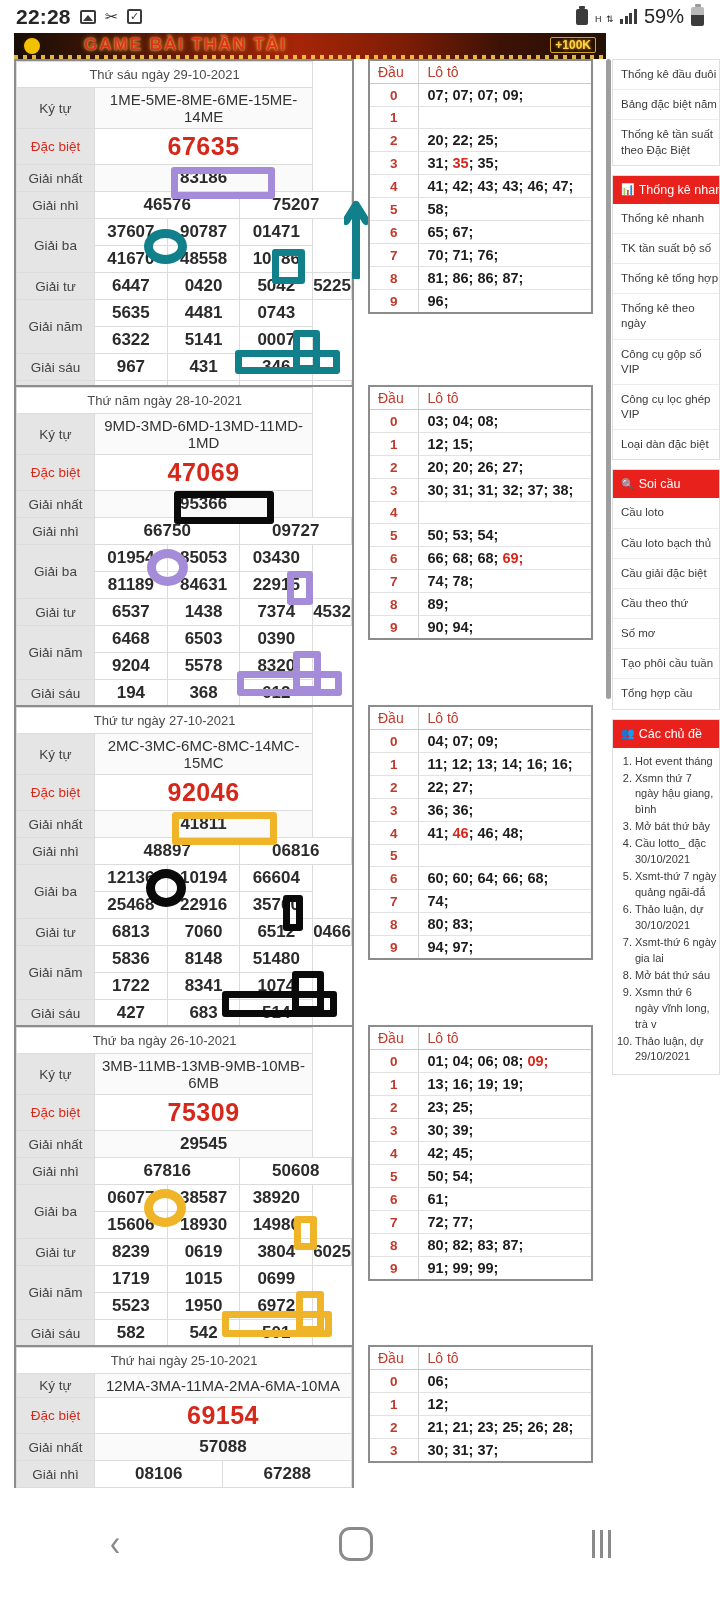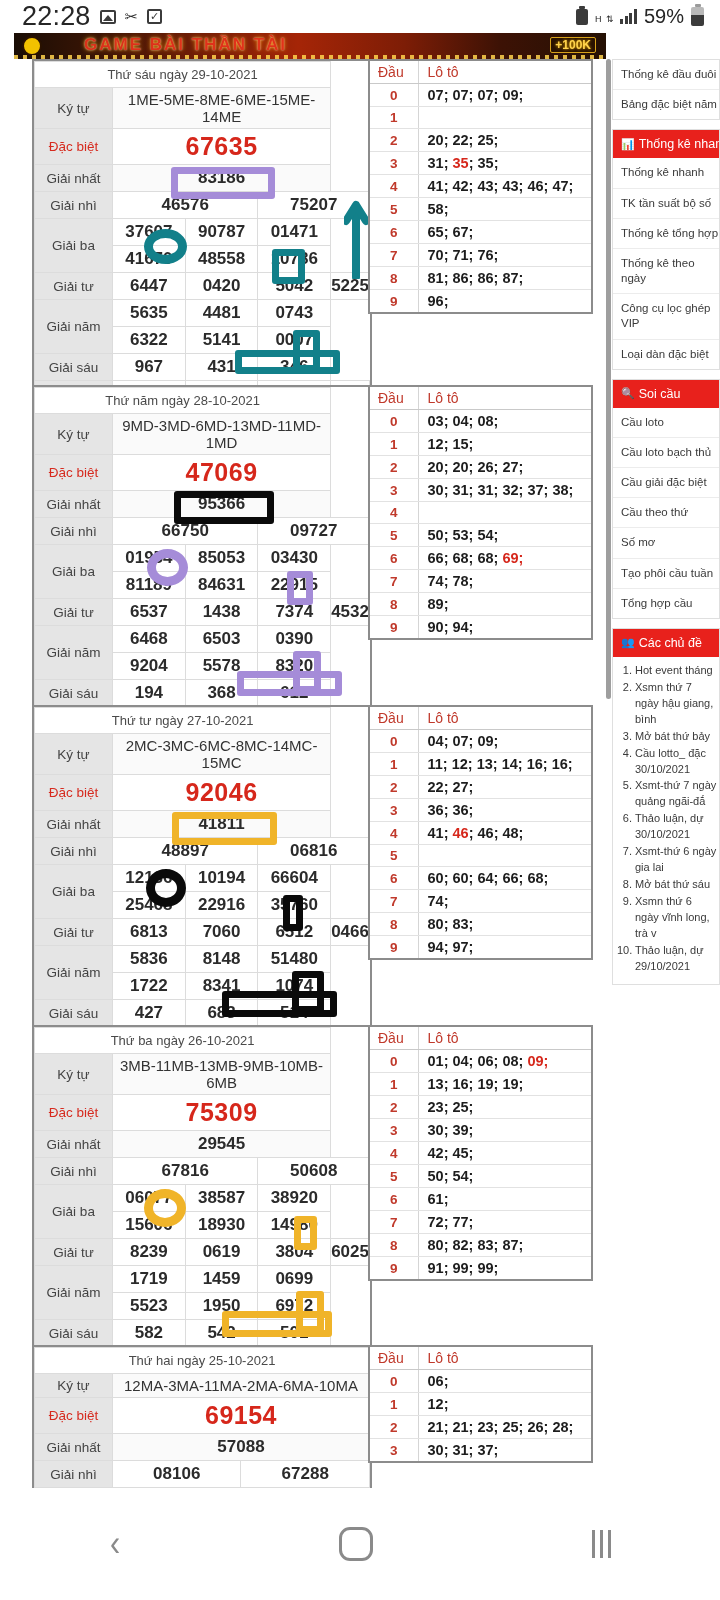--- a/index.html
+++ b/index.html
@@ -12,21 +12,21 @@
 
   
   .statusbar {
     height: 33px; width: 720px;
     background: #ffffff;
     display: flex; align-items: center;
     padding: 0 16px;
     color: #262626;
   }
   .sb-left { display: flex; align-items: center; gap: 9px; }
-  .sb-time { font-size: 27px; font-weight: 400; letter-spacing: .2px; margin-left: 6px; }
+  .sb-time { font-size: 21px; font-weight: 700; letter-spacing: .2px; }
   .sb-right { margin-left: auto; display: flex; align-items: center; gap: 7px; }
   .sb-icon { display: inline-block; }
   .sb-pct { font-size: 20px; }
   .ic-photo {
     width: 16px; height: 14px; border: 2px solid #3b3b3b; border-radius: 2px;
     position: relative;
   }
   .ic-photo:after {
     content: ""; position: absolute; left: 1px; bottom: 1px;
     width: 0; height: 0; border-left: 5px solid transparent;
@@ -89,21 +89,21 @@
   }
 
   
   .page { position: absolute; top: 59px; left: 0; width: 720px; height: 1415px; }
   .content { position: absolute; left: 0; top: 0; width: 606px; }
 
   .daygroup { position: relative; width: 606px; margin-bottom: 8px; }
 
   .resbox {
     position: absolute; left: 14px; top: 0; width: 340px;
-    border: 2px solid #8c8c8c; background: #fff; margin-left: 18px;
+    border: 2px solid #8c8c8c; background: #fff;
   }
   .lotobox {
     position: absolute; left: 368px; top: 0; width: 225px;
     border: 2px solid #8c8c8c; background: #fff;
   }
 
   table { border-collapse: collapse; width: 100%; }
   .resbox td {
     border: 1px solid #dcdcdc; text-align: center; color: #2b2b2b;
     font-size: 17px; font-weight: 700; padding: 3px 0;
@@ -622,21 +622,21 @@
               <tr class="r-prize">
                 <td class="lbl" rowspan="1">Giải tư</td>
                 <td class="val" colspan="1">8239</td>
                 <td class="val" colspan="1">0619</td>
                 <td class="val" colspan="1">3804</td>
                 <td class="val" colspan="1">6025</td>
               </tr>
               <tr class="r-prize">
                 <td class="lbl" rowspan="2">Giải năm</td>
                 <td class="val" colspan="1">1719</td>
-                <td class="val" colspan="1">1459</td>
+                <td class="val" colspan="1">1015</td>
                 <td class="val" colspan="1">0699</td>
               </tr>
               <tr class="r-prize">
                 <td class="val" colspan="1">5523</td>
                 <td class="val" colspan="1">1950</td>
                 <td class="val" colspan="1">6972</td>
               </tr>
               <tr class="r-prize">
                 <td class="lbl" rowspan="1">Giải sáu</td>
                 <td class="val" colspan="1">582</td>
@@ -759,31 +759,33 @@
         </div>
       </div>
     </div>
 
   <div class="scrollbar" style="top:0;height:640px"></div>
 
   <div class="sidebar">
     <div class="sb-card" id="sb-g1">
         <div class="sb-item"><span>Thống kê đầu đuôi</span></div>
         <div class="sb-item"><span>Bảng đặc biệt năm</span></div>
+        <div class="sb-item wrap"><span>Thống kê tần suất theo Đặc Biệt</span></div>
       </div>
     <div class="sb-card">
       <div class="sb-head">
         <span class="gly">📊</span>
         <span>Thống kê nhanh</span>
       </div>
       <div id="sb-g2">
           <div class="sb-item"><span>Thống kê nhanh</span></div>
           <div class="sb-item"><span>TK tần suất bộ số</span></div>
           <div class="sb-item"><span>Thống kê tổng hợp</span></div>
           <div class="sb-item wrap"><span>Thống kê theo ngày</span></div>
+          <div class="sb-item wrap"><span>Công cụ gộp số VIP</span></div>
           <div class="sb-item wrap"><span>Công cụ lọc ghép VIP</span></div>
           <div class="sb-item"><span>Loại dàn đặc biệt</span></div>
         </div>
     </div>
     <div class="sb-card">
       <div class="sb-head">
         <span class="gly">🔍</span>
         <span>Soi cầu</span>
       </div>
       <div id="sb-g3">

